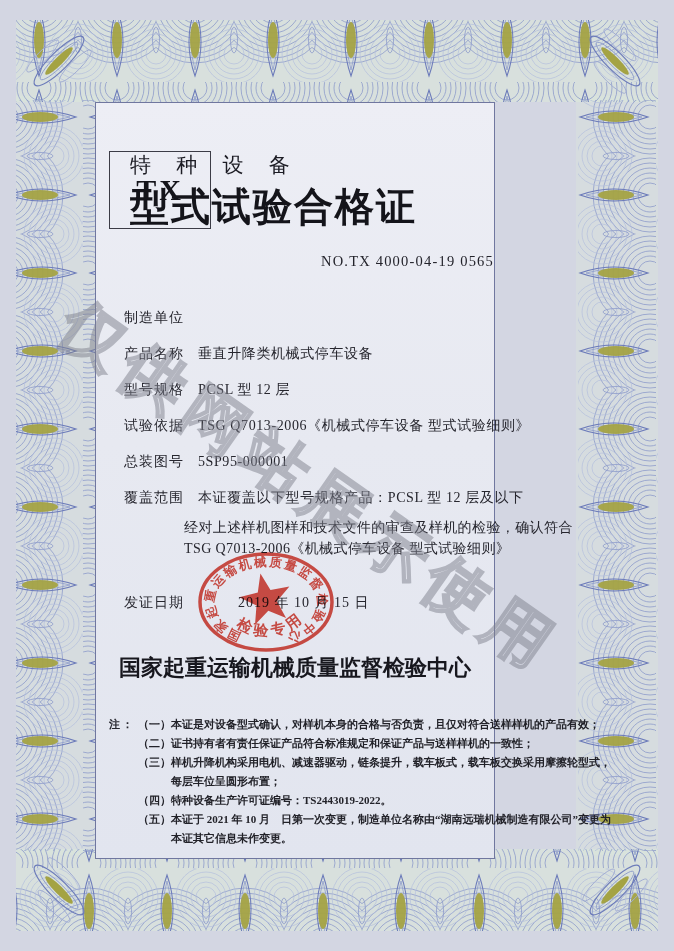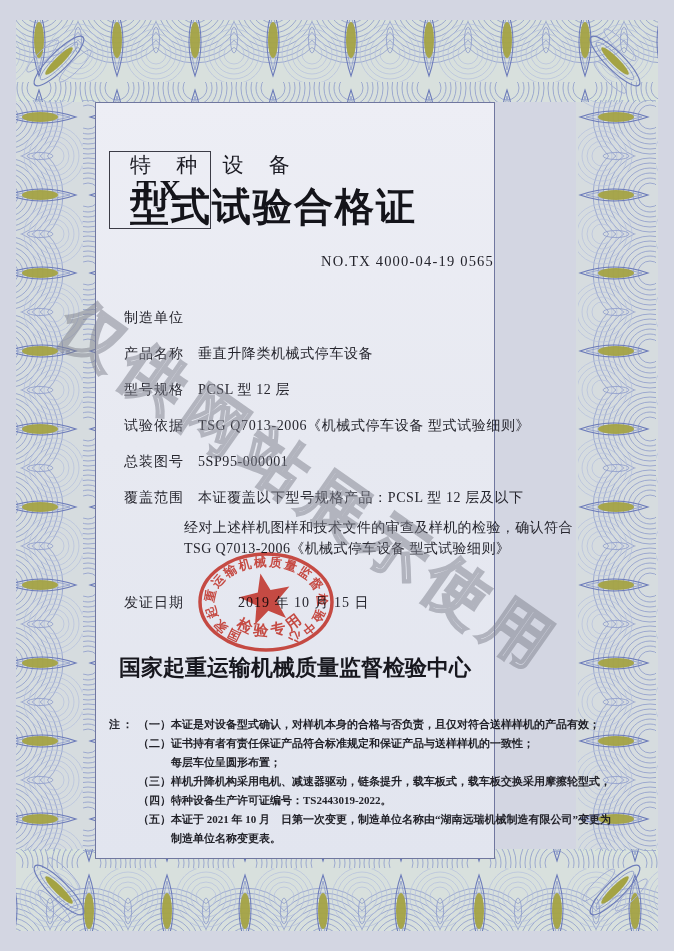--- a/index.html
+++ b/index.html
@@ -236,25 +236,25 @@
     <span class="field-label">发证日期</span>
     <span class="issue-value">2019 年 10 月 15 日</span>
   </div>
 
   <div class="issuer">国家起重运输机械质量监督检验中心</div>
 
   <div class="notes-label">注：</div>
   <div class="notes">
     <div class="note-line">（一）本证是对设备型式确认，对样机本身的合格与否负责，且仅对符合送样样机的产品有效；</div>
     <div class="note-line">（二）证书持有者有责任保证产品符合标准规定和保证产品与送样样机的一致性；</div>
+    <div class="note-line">（三）样机升降机构采用电机、减速器驱动，链条提升，载车板式，载车板交换采用摩擦轮型式，</div>
     <div class="note-line cont">每层车位呈圆形布置；</div>
-    <div class="note-line">（三）样机升降机构采用电机、减速器驱动，链条提升，载车板式，载车板交换采用摩擦轮型式，</div>
     <div class="note-line">（四）特种设备生产许可证编号：TS2443019-2022。</div>
     <div class="note-line">（五）本证于 2021 年 10 月　日第一次变更，制造单位名称由“湖南远瑞机械制造有限公司”变更为</div>
-    <div class="note-line cont">制造单位名称变更表。</div>
+    <div class="note-line cont">本证其它信息未作变更。</div>
   </div>
 </div>
 
 <div class="watermark">仅供网站展示使用</div>
 
 <svg class="stamp" viewBox="0 0 160 128">
   <defs>
     <path id="ringPath" d="M 55.6,93.8 A 52,36 0 1 1 104.4,93.8" fill="none"></path>
     <path id="bottomPath" d="M 47,84 A 42,30 0 0 0 113,84" fill="none"></path>
   </defs>

